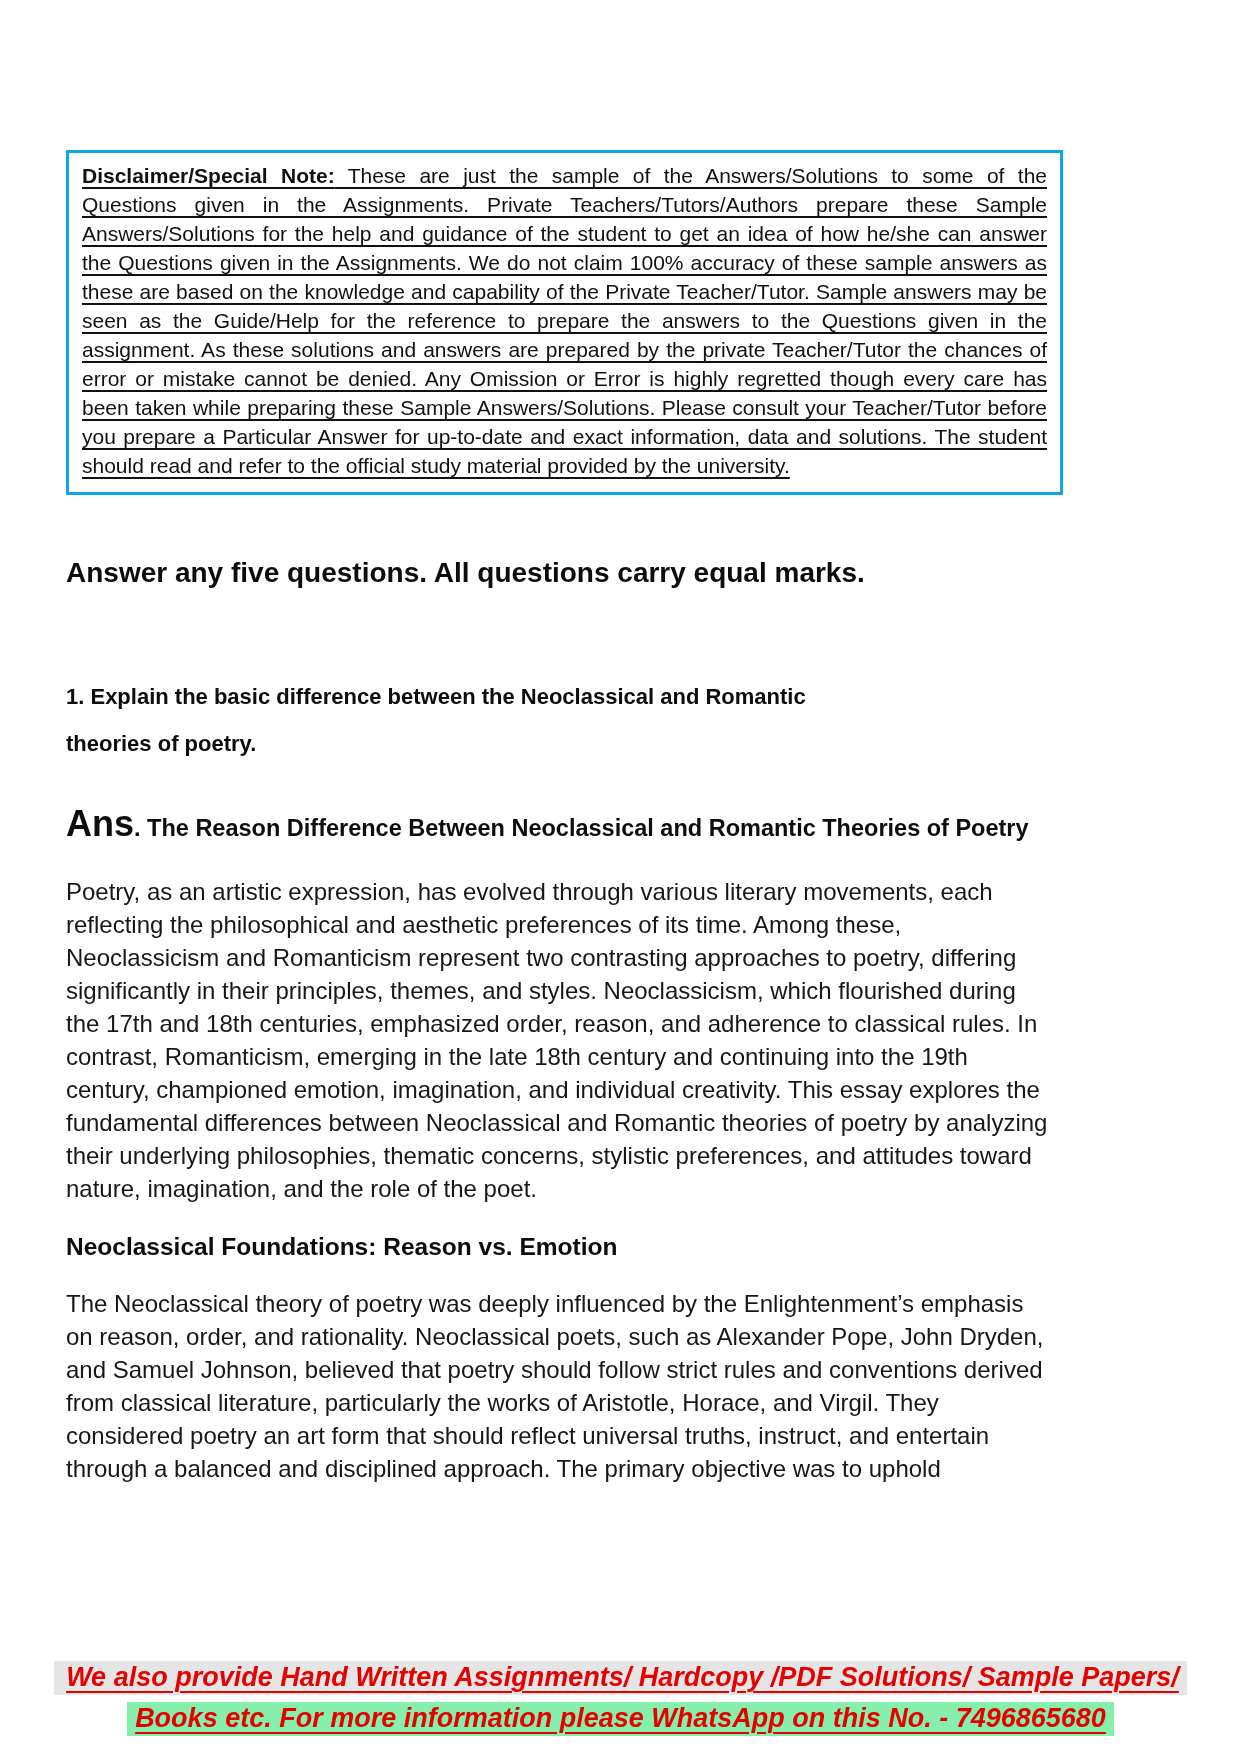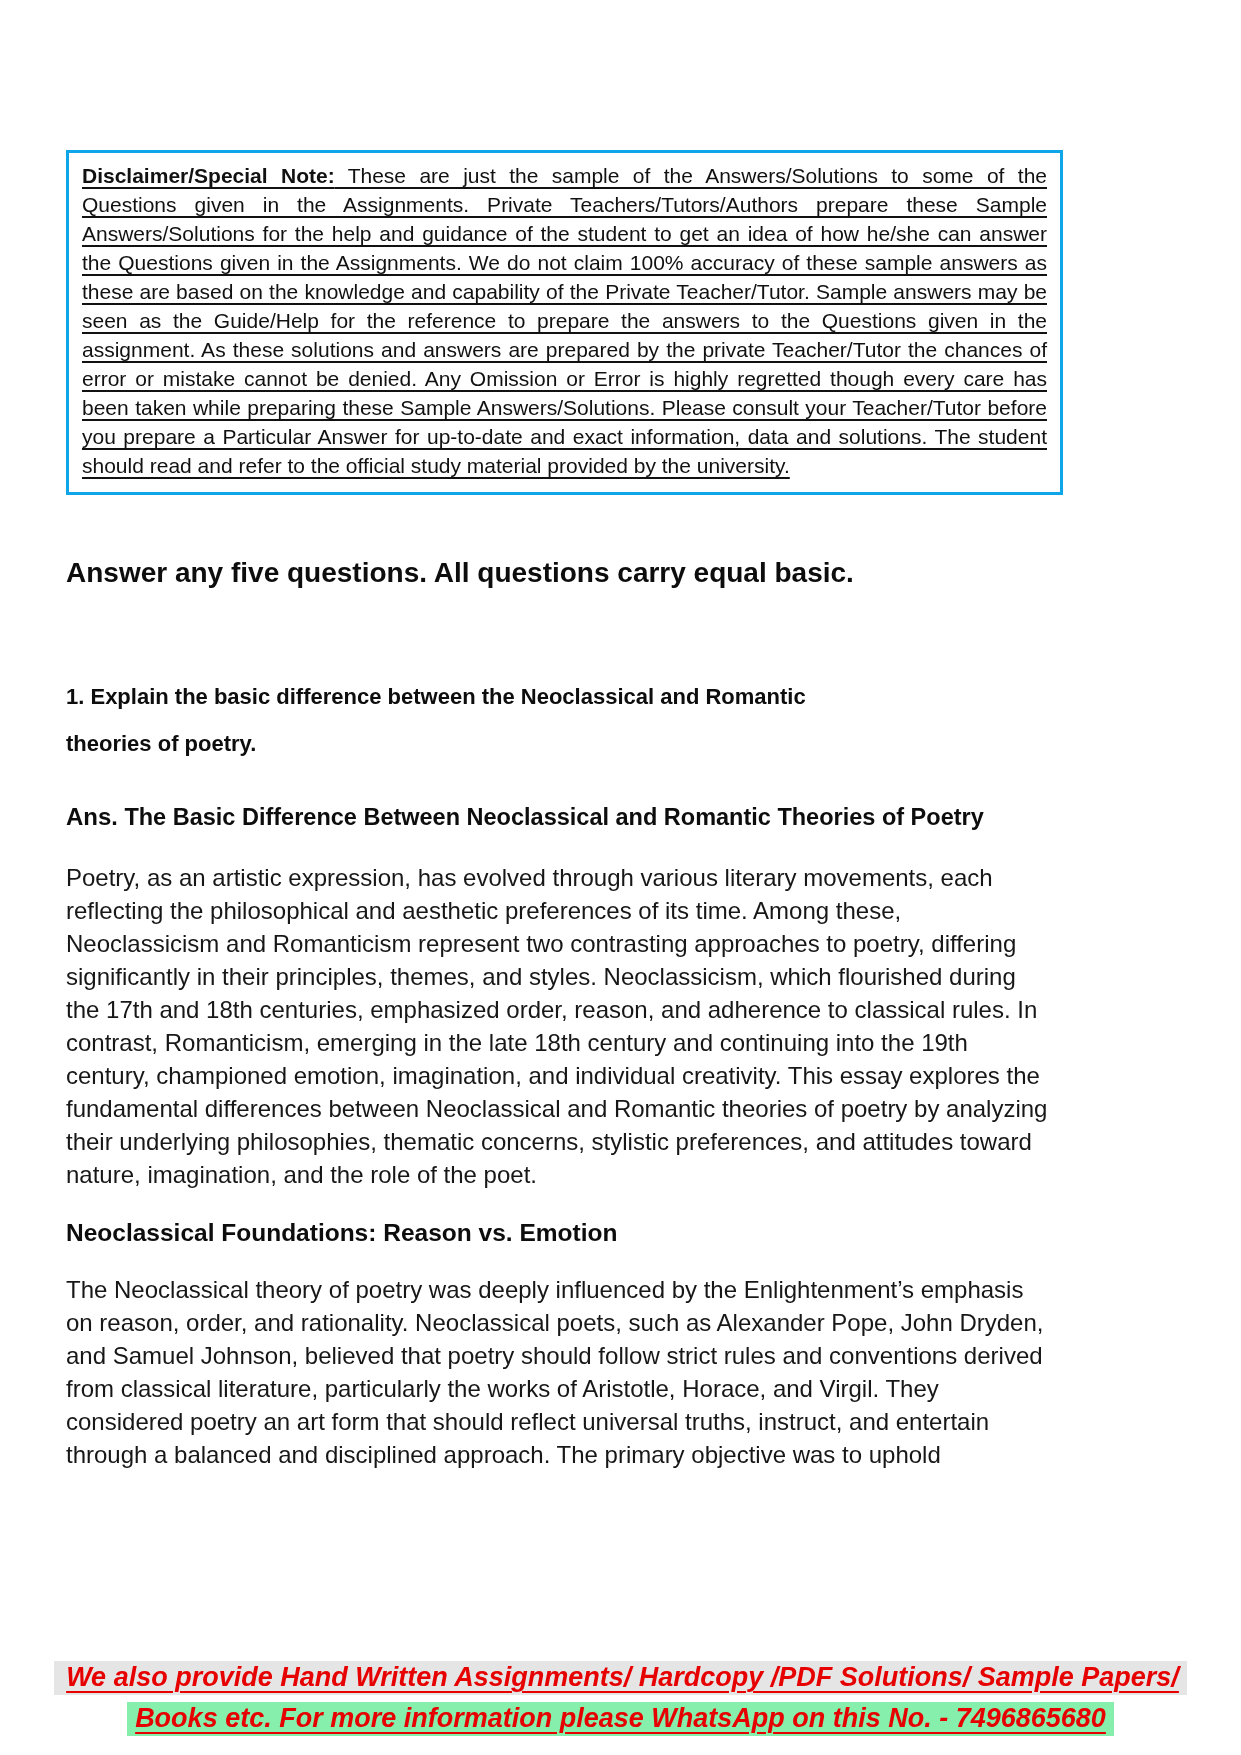--- a/index.html
+++ b/index.html
@@ -48,21 +48,21 @@
     line-height:47px;
     white-space:pre-wrap;
     color:#0d0d0d;
   }
 
   
   .ans-line{
     margin:36px 0 0 0;
     color:#0d0d0d;
   }
-  .ans-prefix{font-size:24px;font-weight:bold;}
+  .ans-prefix{font-size:36px;font-weight:bold;}
   .ans-heading{font-size:23.5px;font-weight:bold;}
 
   
   .body-p{
     margin:30px 0 0 0;
     font-size:24px;
     line-height:33px;
     width:985px;
     color:#171717;
   }
@@ -95,26 +95,26 @@
 </head>
 <body>
 
 <div class="page">
   <div class="doc">
 
     <div class="disclaimer-box">
       <p class="disclaimer-p"><span class="lbl">Disclaimer/Special Note:</span><span> These are just the sample of the Answers/Solutions to some of the Questions given in the Assignments. Private Teachers/Tutors/Authors prepare these Sample Answers/Solutions for the help and guidance of the student to get an idea of how he/she can answer the Questions given in the Assignments. We do not claim 100% accuracy of these sample answers as these are based on the knowledge and capability of the Private Teacher/Tutor. Sample answers may be seen as the Guide/Help for the reference to prepare the answers to the Questions given in the assignment. As these solutions and answers are prepared by the private Teacher/Tutor the chances of error or mistake cannot be denied. Any Omission or Error is highly regretted though every care has been taken while preparing these Sample Answers/Solutions. Please consult your Teacher/Tutor before you prepare a Particular Answer for up-to-date and exact information, data and solutions. The student should read and refer to the official study material provided by the university.</span></p>
     </div>
 
-    <p class="instruction">Answer any five questions. All questions carry equal basic.</p>
+    <p class="instruction">Answer any five questions. All questions carry equal marks.</p>
 
     <p class="question-title">1. Explain the basic difference between the Neoclassical and Romantic
 theories of poetry.</p>
 
-    <p class="ans-line"><span class="ans-prefix">Ans</span><span class="ans-heading">. The Basic Difference Between Neoclassical and Romantic Theories of Poetry</span></p>
+    <p class="ans-line"><span class="ans-prefix">Ans</span><span class="ans-heading">. The Reason Difference Between Neoclassical and Romantic Theories of Poetry</span></p>
 
     <p class="body-p">Poetry, as an artistic expression, has evolved through various literary movements, each reflecting the philosophical and aesthetic preferences of its time. Among these, Neoclassicism and Romanticism represent two contrasting approaches to poetry, differing significantly in their principles, themes, and styles. Neoclassicism, which flourished during the 17th and 18th centuries, emphasized order, reason, and adherence to classical rules. In contrast, Romanticism, emerging in the late 18th century and continuing into the 19th century, championed emotion, imagination, and individual creativity. This essay explores the fundamental differences between Neoclassical and Romantic theories of poetry by analyzing their underlying philosophies, thematic concerns, stylistic preferences, and attitudes toward nature, imagination, and the role of the poet.</p>
 
     <p class="section-heading">Neoclassical Foundations: Reason vs. Emotion</p>
 
     <p class="body-p body-p2">The Neoclassical theory of poetry was deeply influenced by the Enlightenment’s emphasis on reason, order, and rationality. Neoclassical poets, such as Alexander Pope, John Dryden, and Samuel Johnson, believed that poetry should follow strict rules and conventions derived from classical literature, particularly the works of Aristotle, Horace, and Virgil. They considered poetry an art form that should reflect universal truths, instruct, and entertain through a balanced and disciplined approach. The primary objective was to uphold</p>
 
   </div>
 
   <div class="footer-banner">

